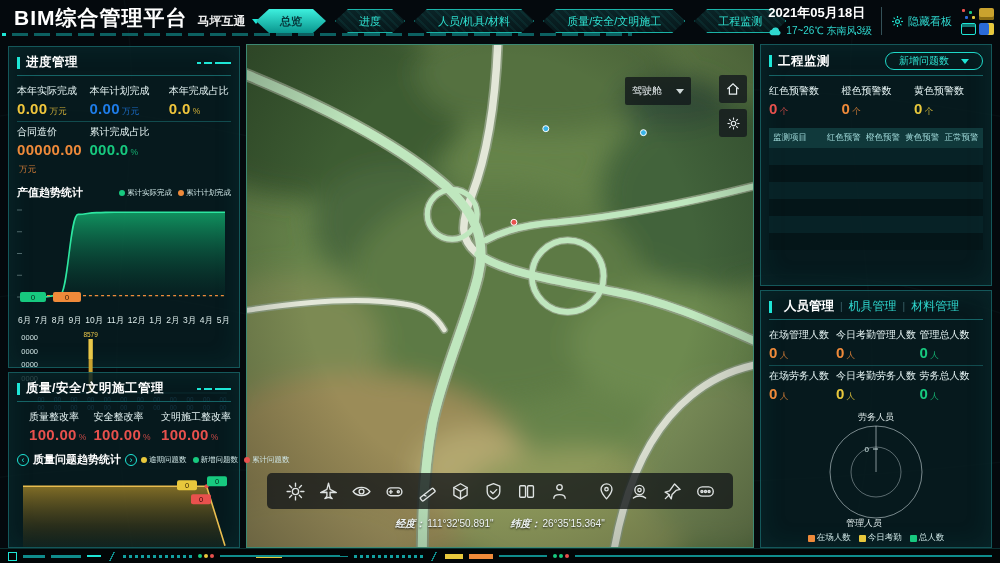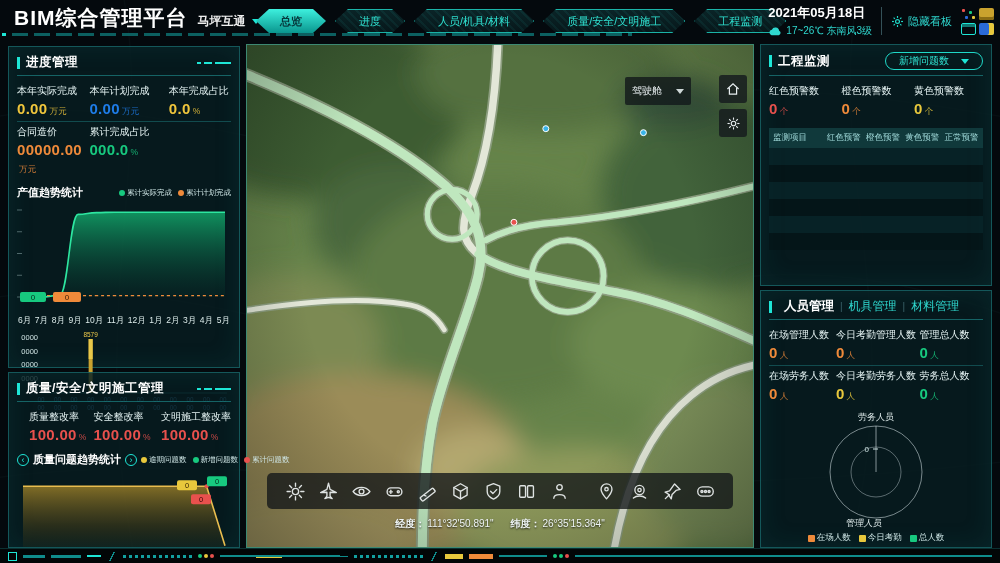--- a/index.html
+++ b/index.html
@@ -85,21 +85,21 @@
     border-radius:2px;color:#e8eef0;font-size:10px;display:flex;align-items:center;justify-content:center;gap:8px;cursor:pointer;}
   .cockpit .caret{border-top-color:#cfd8d8;}
   .mapbtn{position:absolute;right:6px;width:28px;height:28px;background:rgba(22,28,30,.85);border-radius:3px;
     display:flex;align-items:center;justify-content:center;cursor:pointer;}
   .toolbar{position:absolute;left:50%;transform:translateX(-50%);bottom:38px;height:36px;
     background:rgba(18,22,24,.78);border-radius:5px;display:flex;align-items:center;padding:0 14px;gap:5px;}
   .tbtn{width:28px;height:28px;display:flex;align-items:center;justify-content:center;cursor:pointer;opacity:.92;}
   .tbtn.gap{margin-left:14px;}
   .coords{position:absolute;left:50%;transform:translateX(-50%);bottom:16px;font-size:10px;color:#eef4f4;
     white-space:nowrap;text-shadow:0 1px 2px rgba(0,0,0,.8);}
-  .coords b{font-weight:bold;margin-right:2px;}
+  .coords b{font-weight:bold;margin-right:2px;font-style:italic;}
   .coords .sep{display:inline-block;width:14px;}
   
   .footer{position:absolute;left:0;right:0;bottom:0;height:15px;display:flex;align-items:center;
     gap:6px;padding:0 8px;background:#020607;border-top:1px solid rgba(20,90,92,.5);z-index:6;}
   .f-sq{width:9px;height:9px;border:1px solid #1ee6d6;}
   .f-bar{height:3px;background:#0f8c8c;}
   .f-bright{background:#1ee6d6;}
   .f-slash{width:10px;height:9px;background:linear-gradient(115deg,transparent 45%,#0f8c8c 45% 55%,transparent 55%);}
   .f-dotrow{display:flex;gap:3px;}
   .f-dotrow i{width:3px;height:3px;background:#12a0a0;display:block;}

